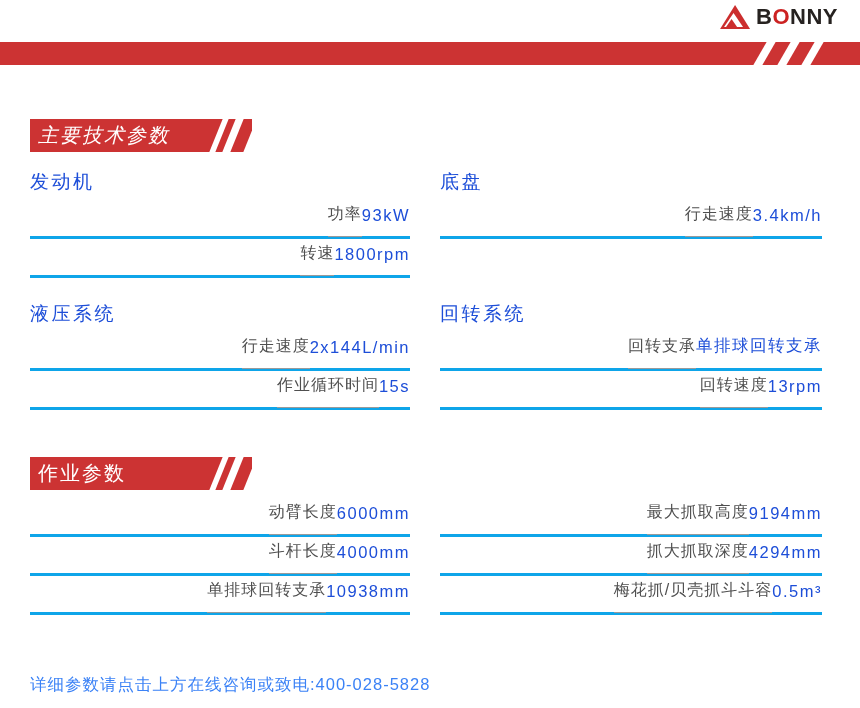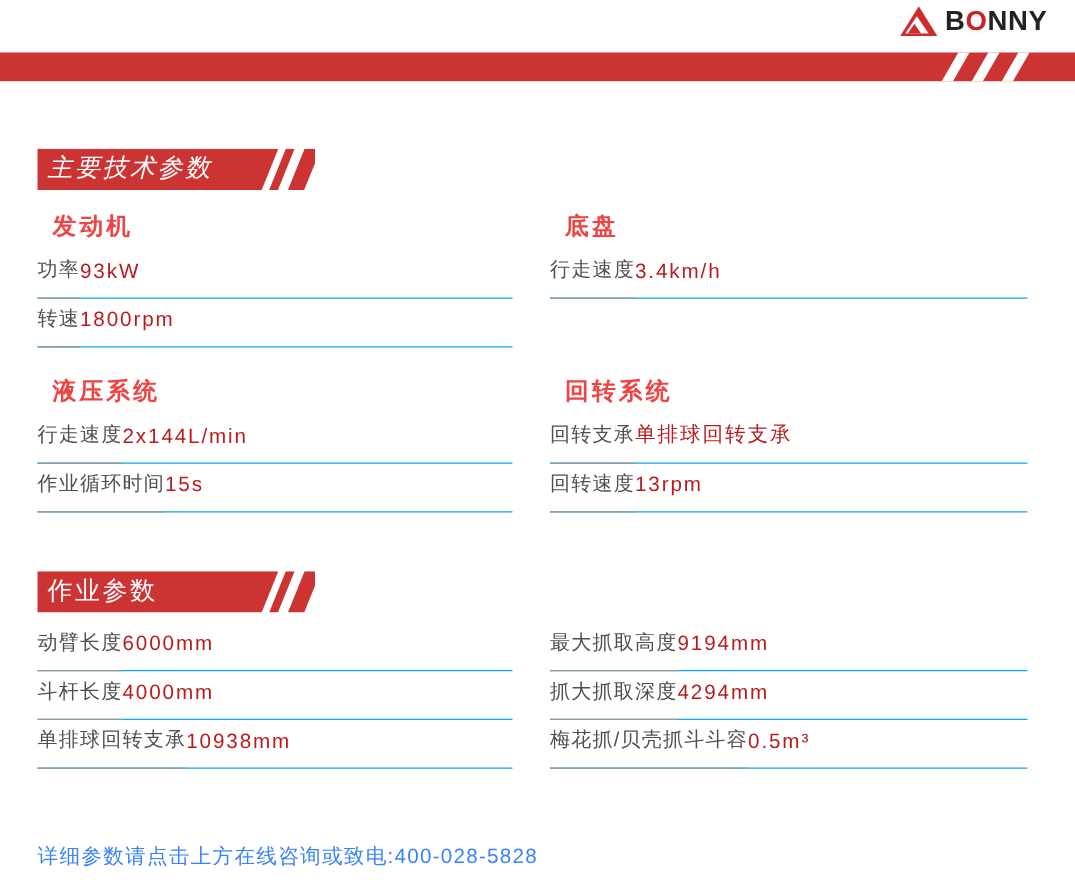--- a/index.html
+++ b/index.html
@@ -26,25 +26,25 @@
   .tag .p1 { position:absolute; left:192px; top:0; width:7px; height:33px; background:#cc3333; transform:skewX(-22deg); }
   .tag .p2 { position:absolute; left:207px; top:0; width:13px; height:33px; background:#cc3333; transform:skewX(-22deg); }
   .tag .tag-text { position:absolute; left:8px; top:0; line-height:33px; color:#ffffff; font-size:20px; letter-spacing:2px; }
   #tag-main { top:119px;font-style:italic; }
   #tag-work { top:457px; }
 
   
   .group { position:absolute; }
   .col-l { left:30px; width:380px; }
   .col-r { left:440px; width:382px; }
-  .group h3 { margin:0 0 4px 12px; font-size:19px; font-weight:bold; color:#ef4444; letter-spacing:2.5px; line-height:28px; }
-  .row { display:flex; justify-content:flex-start; align-items:flex-end; height:39px; padding-bottom:11px; border-bottom:1px solid #0ea5e9; }
+  .group h3 { margin:0 0 4px 0; font-size:19px; font-weight:normal; color:#1d4ed8; letter-spacing:2.5px; line-height:28px; }
+  .row { display:flex; justify-content:flex-end; align-items:flex-end; height:39px; padding-bottom:11px; border-bottom:3px solid #0ea5e9; }
   .row .label { position:relative; font-size:16px; color:#4f4f4f; letter-spacing:1px; white-space:nowrap; }
   .row .label::after { content:""; position:absolute; left:0; right:0; bottom:-12px; height:1px; background:#9a9a9a; }
-  .row .value { font-size:16.5px; color:#b91c1c; letter-spacing:1.5px; white-space:nowrap; }
+  .row .value { font-size:16.5px; color:#1d4ed8; letter-spacing:1.5px; white-space:nowrap; }
 
   #g-engine    { top:168px; }
   #g-chassis   { top:168px; }
   #g-hydraulic { top:300px; }
   #g-slewing   { top:300px; }
   #g-work-l    { top:498px; }
   #g-work-r    { top:498px; }
 
   
   .footer-note { position:absolute; left:30px; top:674px; font-size:16.5px; color:#3b82f6; letter-spacing:1px; }

